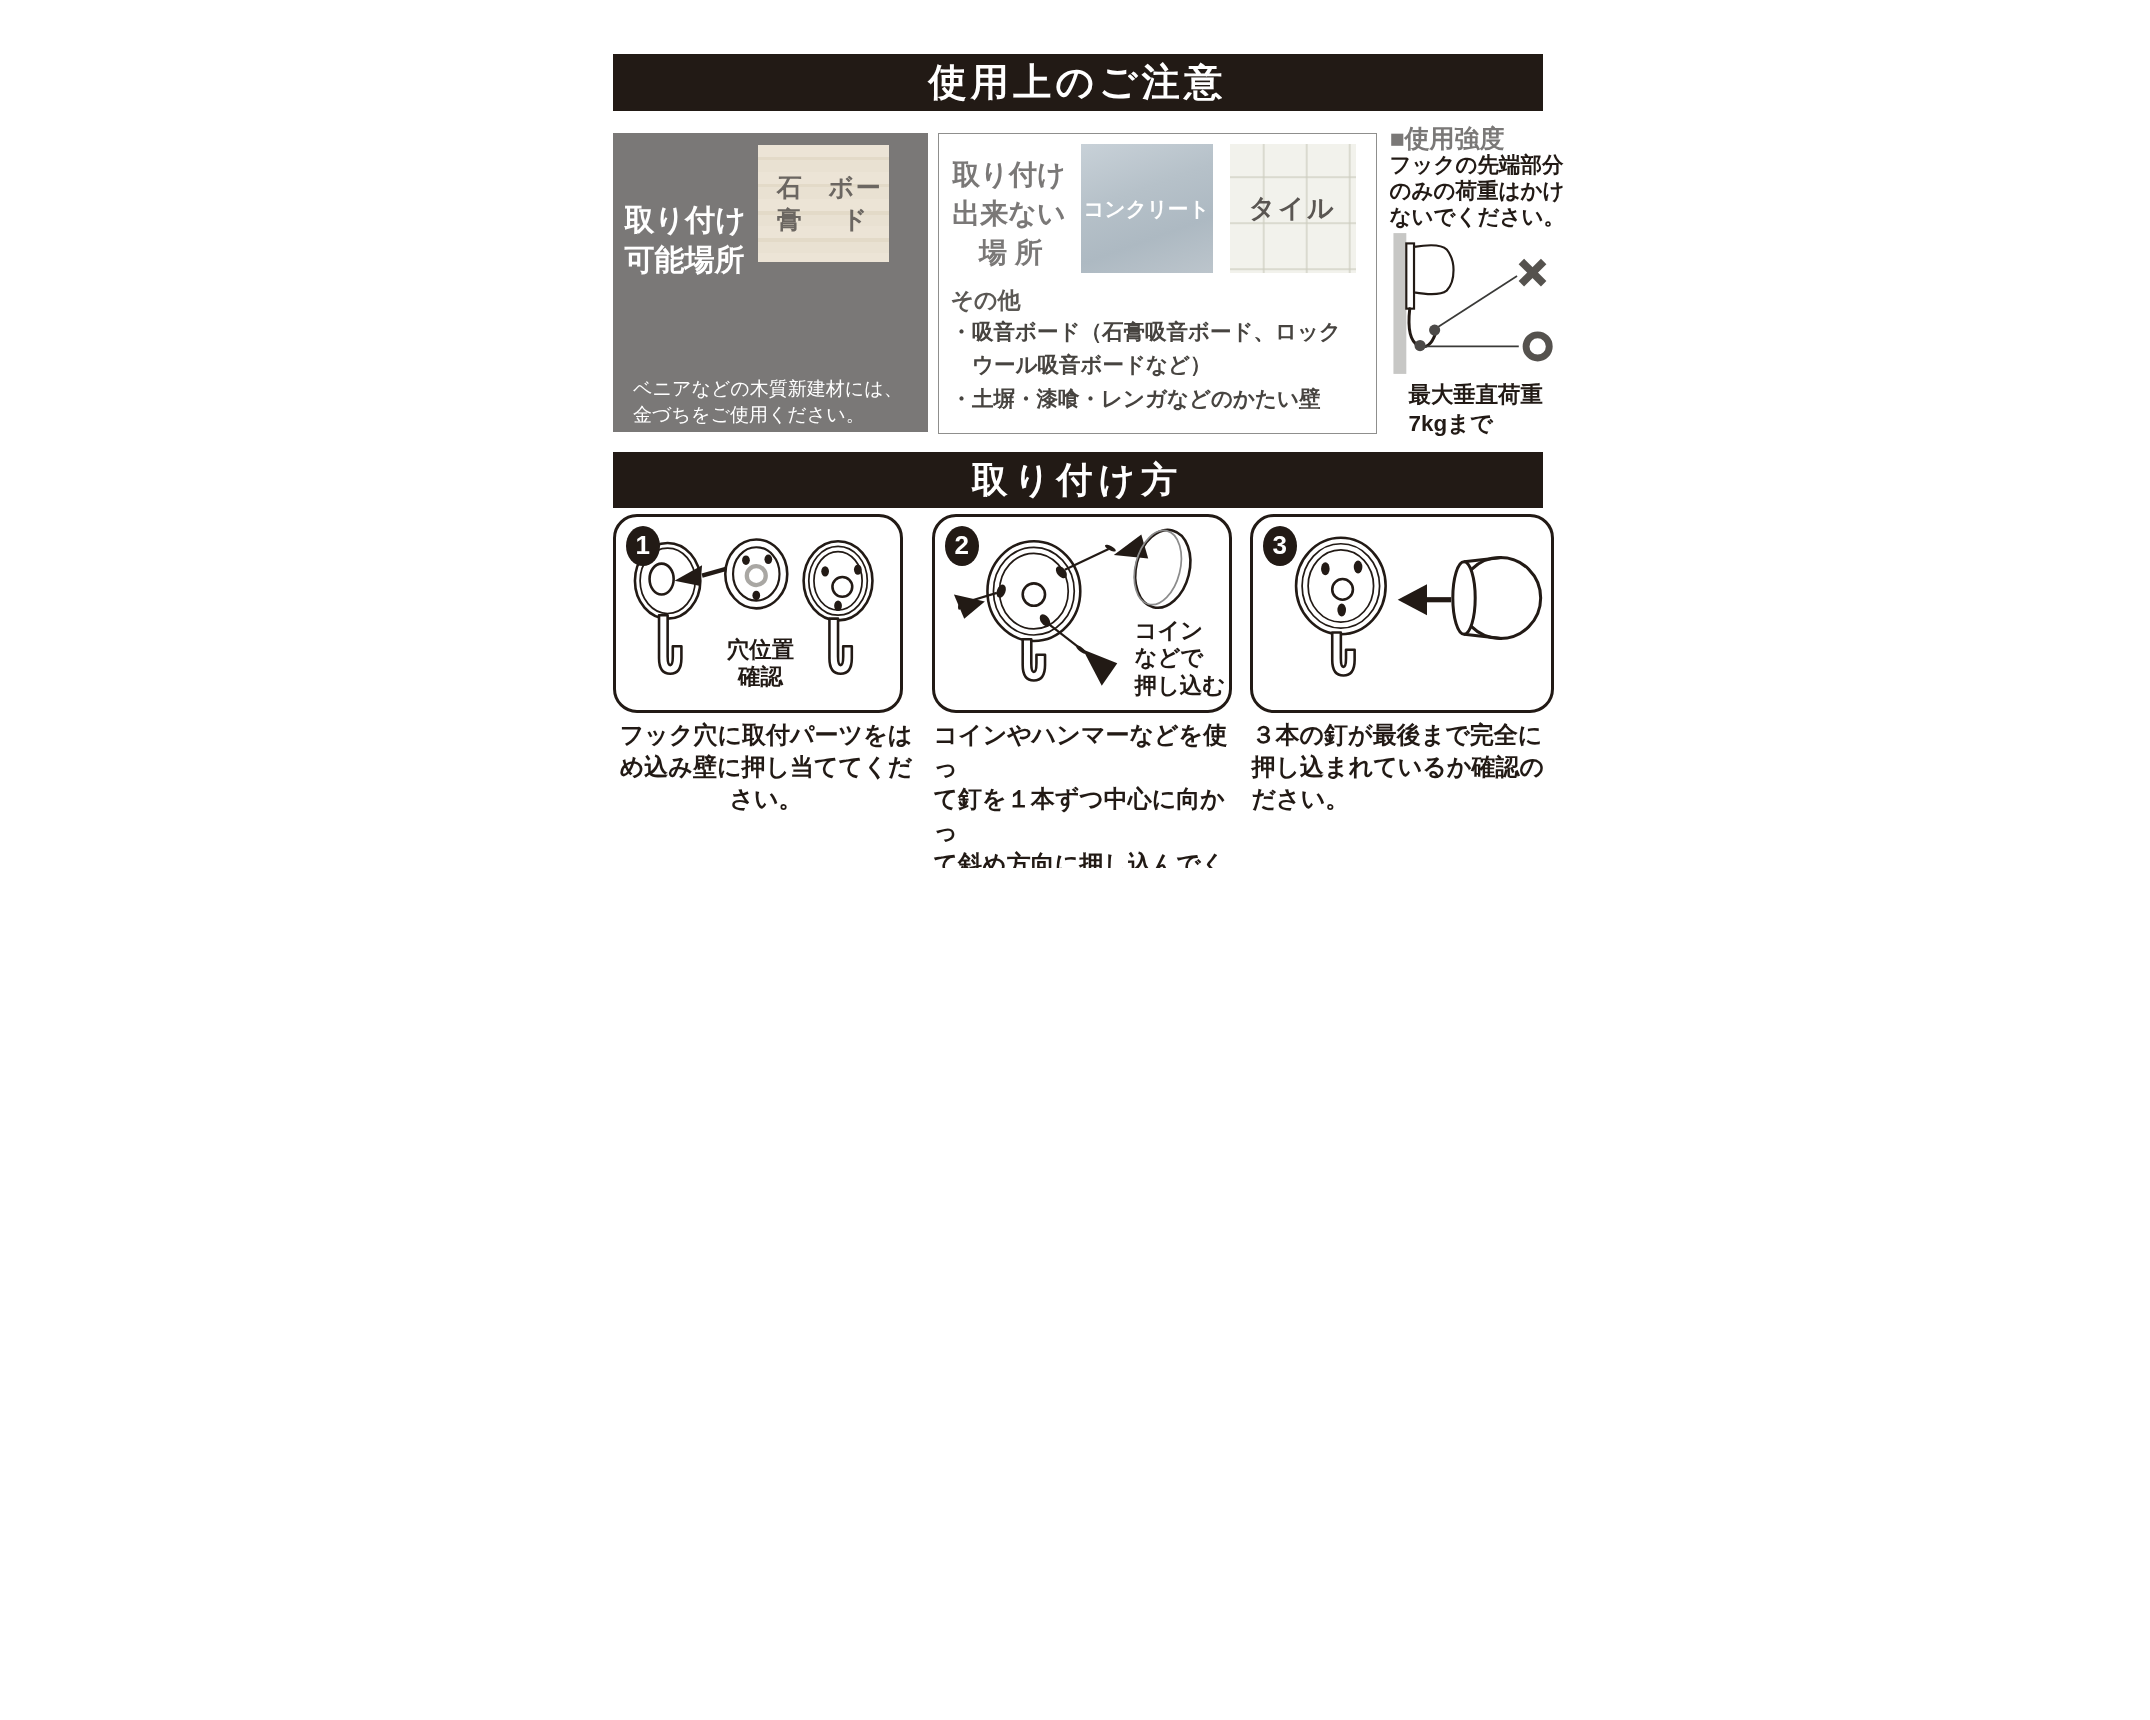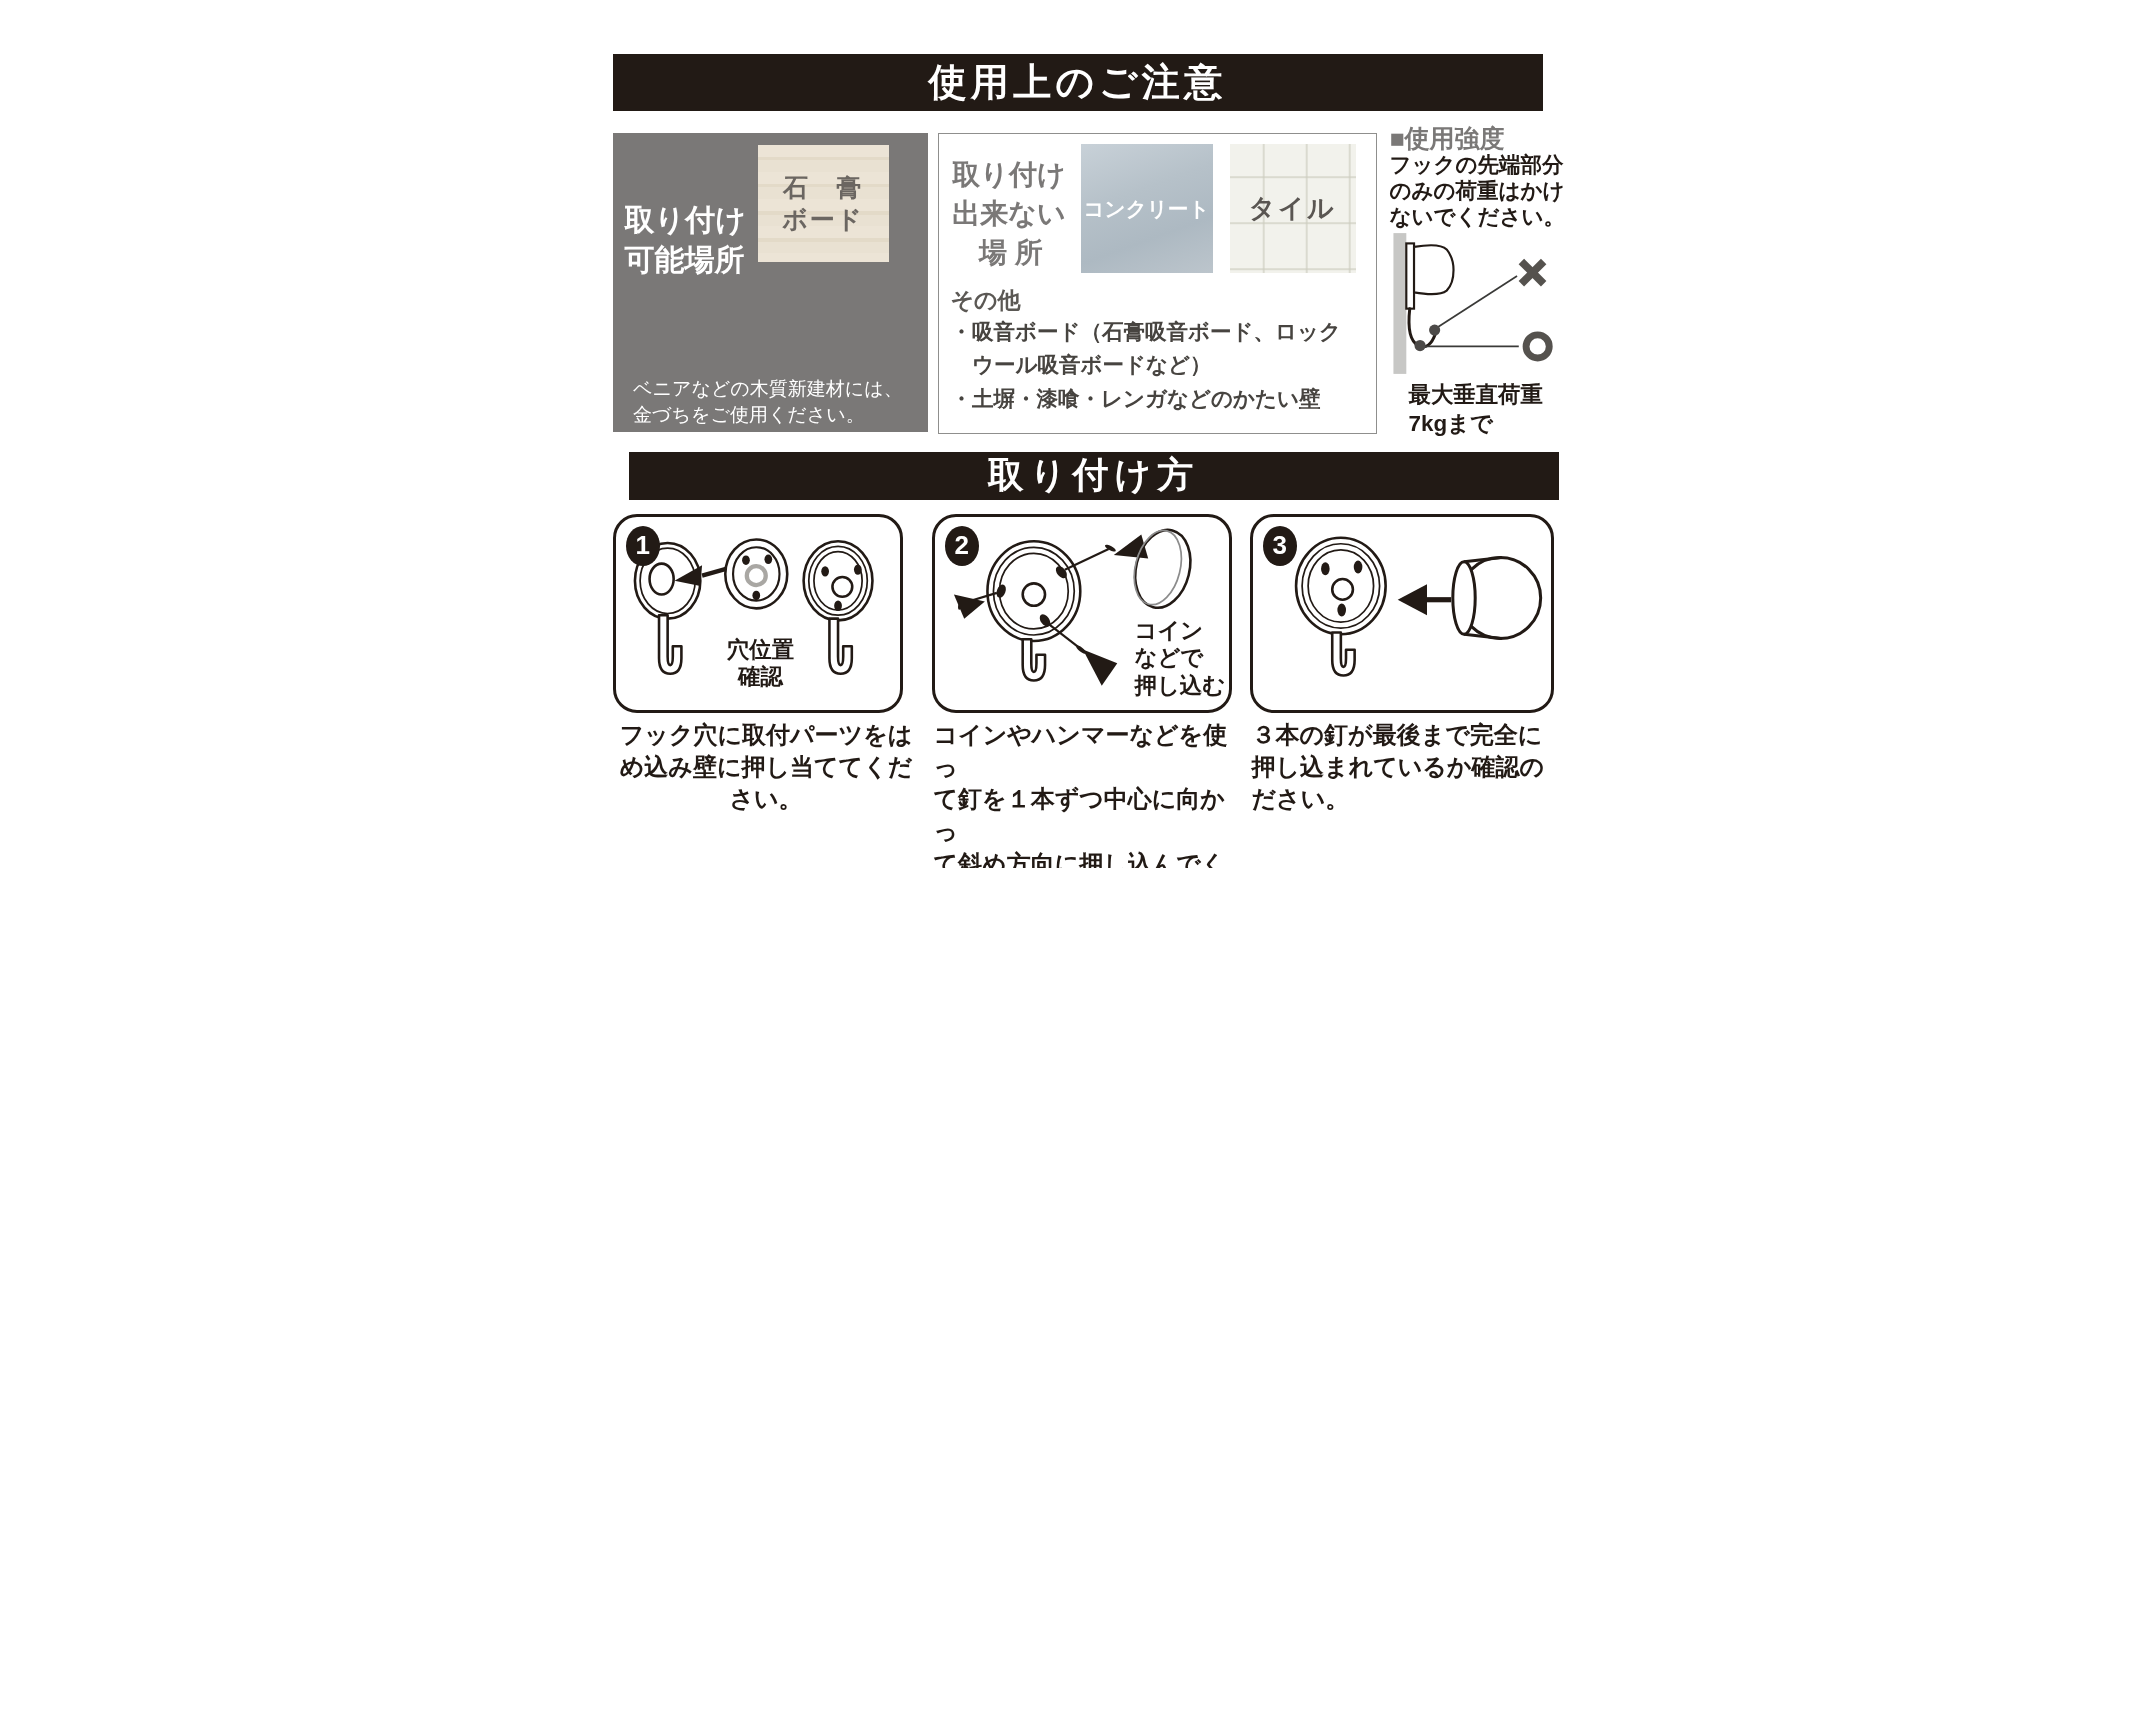--- a/index.html
+++ b/index.html
@@ -11,29 +11,29 @@
   .abs { position:absolute; }
   .line { display:block; }
 
   
   .banner {
     position:absolute; background:#221a15; color:#ffffff;
     display:flex; align-items:center; justify-content:center;
     font-weight:bold;
   }
   #banner-top   { left:75px;  top:46px;  width:930px; height:57px; font-size:38px; letter-spacing:4.3px; }
-  #banner-howto { left:91px;  top:444px; width:930px; height:48px; font-size:36px; letter-spacing:6px;align-items:flex-end; }
+  #banner-howto { left:75px;  top:444px; width:930px; height:56px; font-size:36px; letter-spacing:6px; }
 
   
   #graybox { left:75px; top:125px; width:315px; height:299px; background:#7a7877; }
   #gb-label { left:12px; top:67px; color:#fff; font-weight:bold; font-size:30px; line-height:1.32; }
   #plaster {
     left:145px; top:12px; width:131px; height:117px;
     background:repeating-linear-gradient(180deg,#ece4d6 0 12px,#e3dac8 12px 15.5px,#e9e1d2 15.5px 27px);
-    display:flex; flex-direction:column; align-items:center; justify-content:center;
+    display:flex; flex-direction:row; align-items:center; justify-content:center;
     color:#6b6661; font-weight:bold; font-size:25px; line-height:1.25; letter-spacing:1.7px; text-align:center;
   }
   #gb-bullets { left:8.6px; top:143px; color:#fff; font-size:22.4px; line-height:1.42; font-weight:600; }
   #gb-note    { left:20.6px; top:243px; color:#fff; font-size:19px; line-height:1.38; font-weight:500; }
 
   
   #midbox { left:400px; top:125px; width:437px; height:299px; background:#fff; border:1.7px solid #8f8f8d; }
   #mb-label { left:13.8px; top:22.4px; font-size:28px; font-weight:bold; color:#7a7877; line-height:1.38; width:117px; }
   #mb-label .center-line { text-align:center; }
   #concrete {

